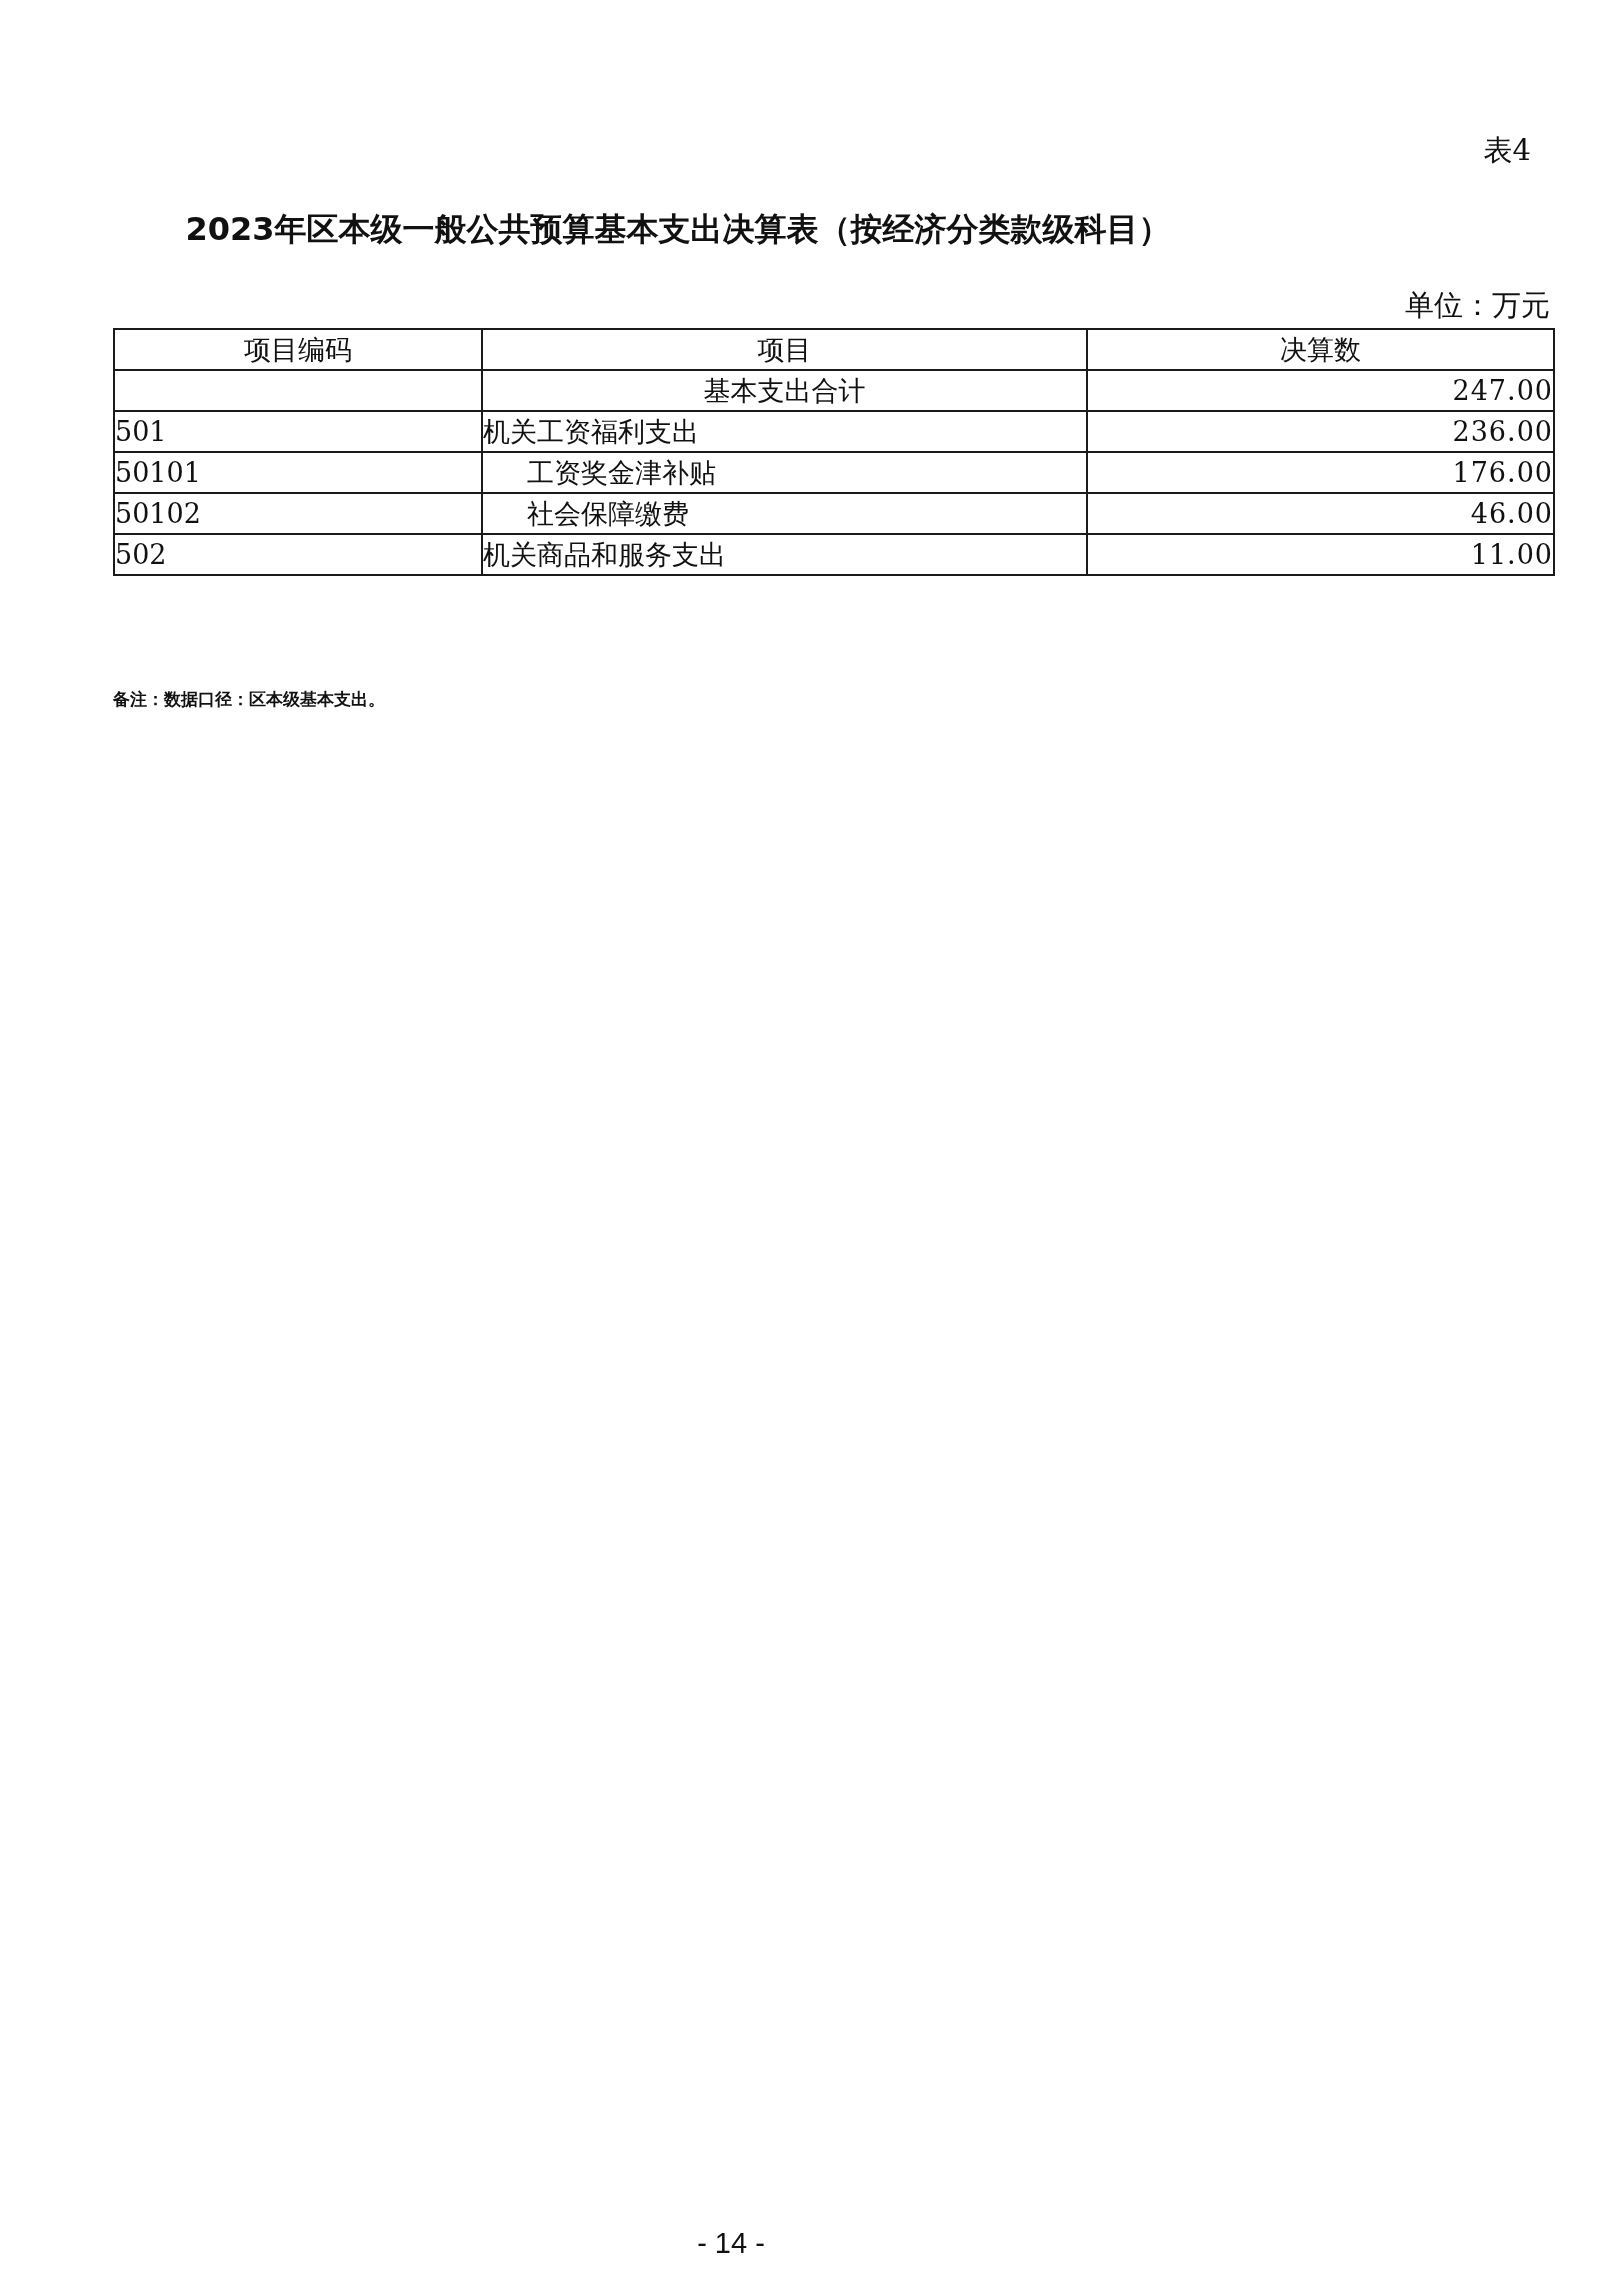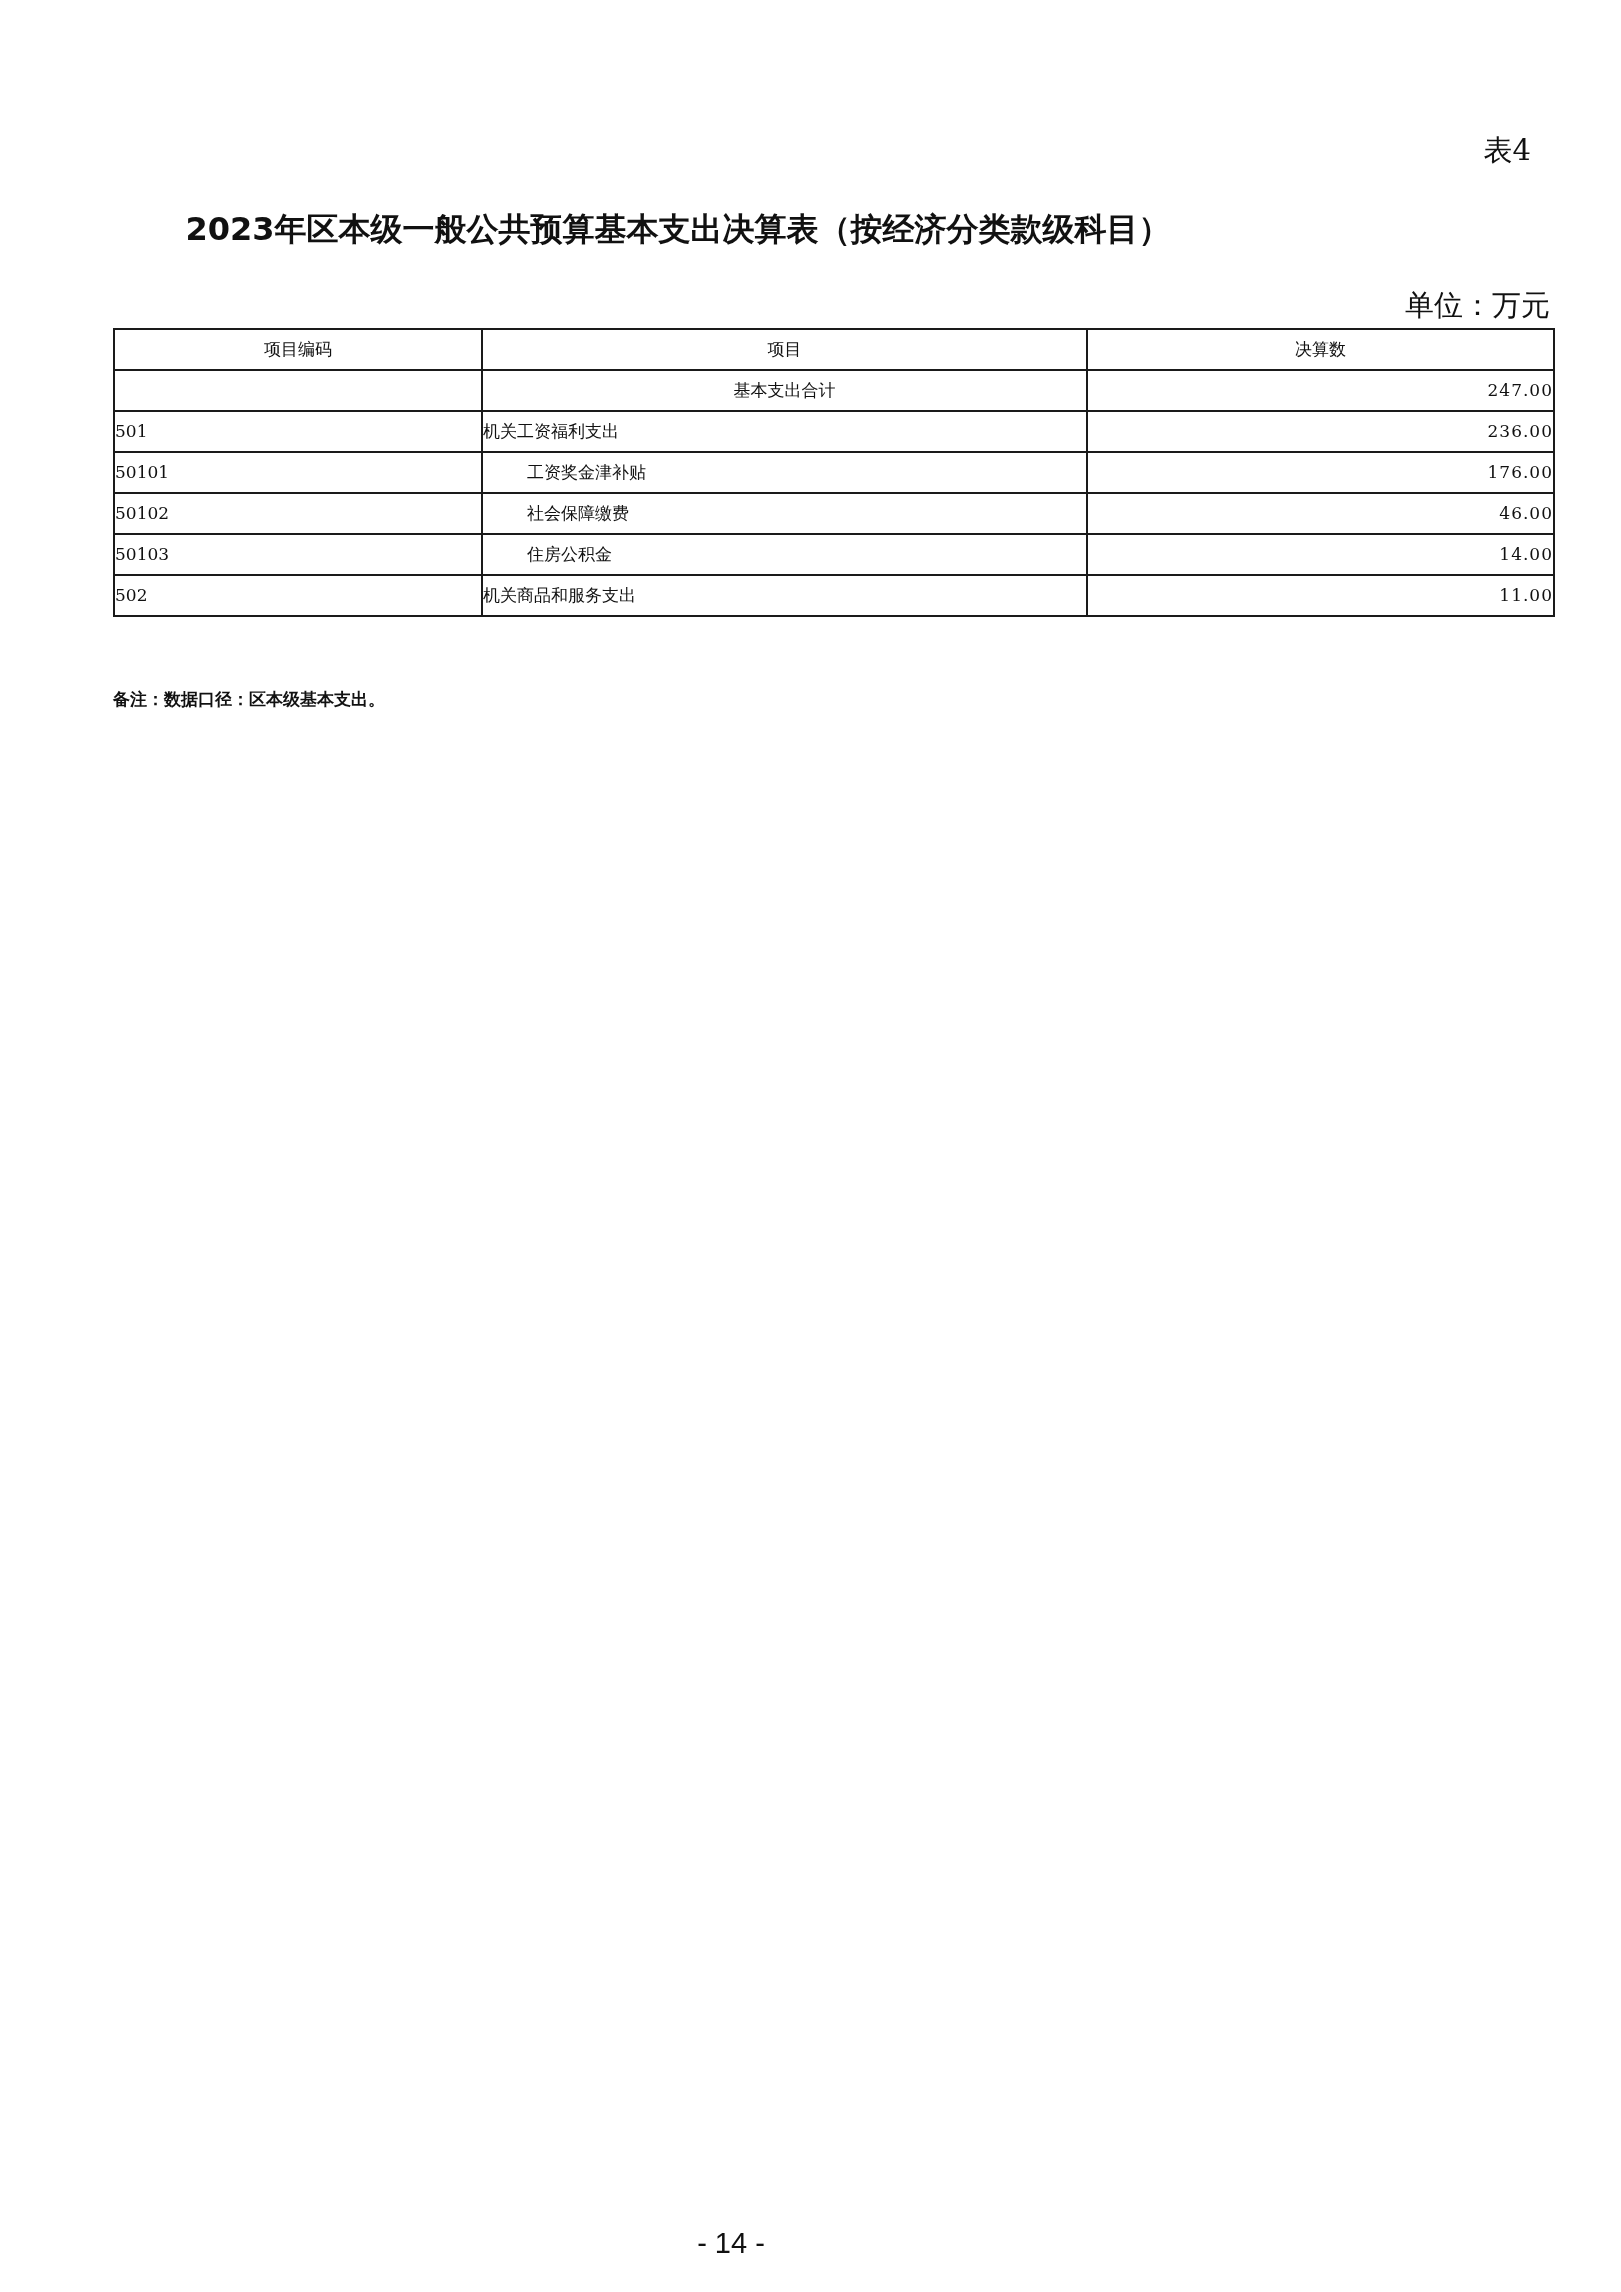--- a/index.html
+++ b/index.html
@@ -4,21 +4,21 @@
 <style>
   html, body { margin:0; padding:0; background:#ffffff; }
   body { width:1621px; height:2293px; position:relative; overflow:hidden;
          font-family:"DejaVu Serif","Liberation Serif",serif; color:#111; }
   .table-no { position:absolute; right:90px; top:131px; font-size:29px; }
   .title { position:absolute; left:0; width:1356px; top:208px; text-align:center;
            font-family:"DejaVu Sans","Liberation Sans",sans-serif; font-weight:bold;
            font-size:32px; letter-spacing:0px; }
   .unit { position:absolute; right:71px; top:286px; font-size:29px; }
   table.main { position:absolute; left:113px; top:328px; width:1439px;
-               border-collapse:collapse; table-layout:fixed; font-size:17px; }
+               border-collapse:collapse; table-layout:fixed; font-size:27px; }
   table.main td { border:2.5px solid #1a1a1a; height:39px; padding:0; line-height:39px;
                   white-space:nowrap; overflow:hidden; }
   col.c1 { width:368px; } col.c2 { width:605px; } col.c3 { width:467px; }
   td.center { text-align:center; }
   td.code { padding-left:15.7px; }
   td.item { padding-left:10.8px; }
   td.item.sub { padding-left:44px; }
   td.num { text-align:right; padding-right:0; letter-spacing:1px; }
   .note { position:absolute; left:113px; top:688px; font-size:17px;font-weight:bold; }
   .page-no { position:absolute; left:0; width:1462px; top:2227px; text-align:center;
@@ -57,25 +57,20 @@
     <td class="code">50101</td>
     <td class="item sub">工资奖金津补贴</td>
     <td class="num">176.00</td>
   </tr>
   <tr>
     <td class="code">50102</td>
     <td class="item sub">社会保障缴费</td>
     <td class="num">46.00</td>
   </tr>
   <tr>
-    <td class="code">50103</td>
-    <td class="item sub">住房公积金</td>
-    <td class="num">14.00</td>
-  </tr>
-  <tr>
     <td class="code">502</td>
     <td class="item">机关商品和服务支出</td>
     <td class="num">11.00</td>
   </tr>
 </tbody>
   </table>
 
 <div class="note">备注：数据口径：区本级基本支出。</div>
 <div class="page-no">- 14 -</div>
 

